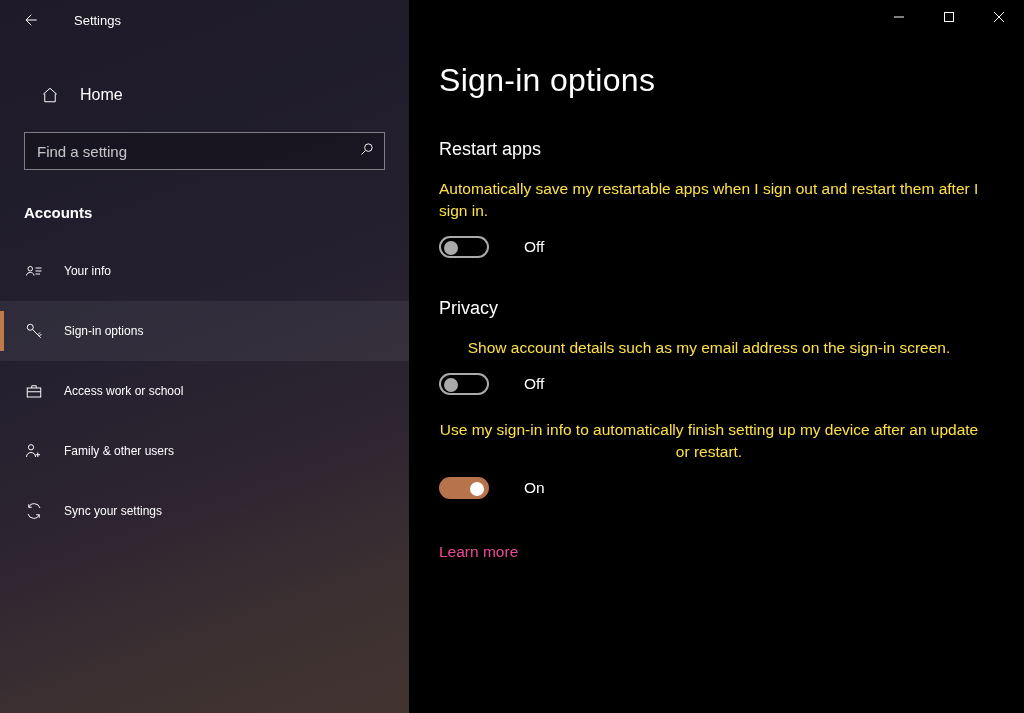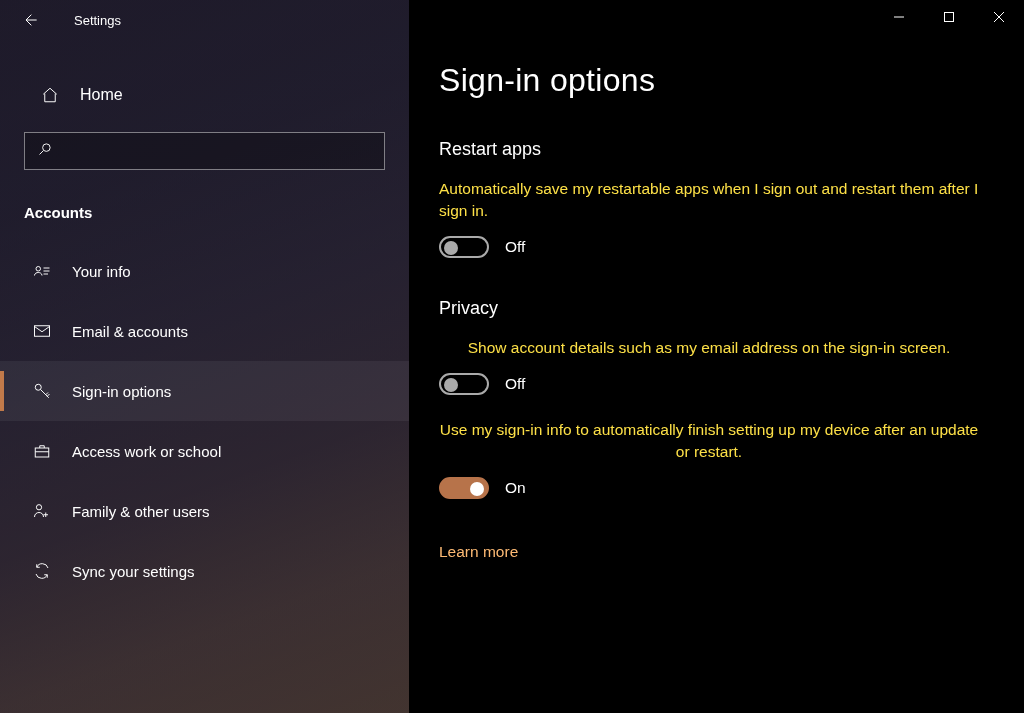--- a/index.html
+++ b/index.html
@@ -73,24 +73,24 @@
     font-size:15px;
     font-weight:600;
     color:#fff;
   }
 
   .nav { margin-top: 20px; }
   .nav-item {
     position:relative;
     display:flex; align-items:center;
     height: 60px;
-    padding-left: 32px;
+    padding-left: 24px;
     cursor:pointer;
     color:#fff;
-    font-size:15px;
+    font-size:12px;
   }
   .nav-item.selected::before {
     content:"";
     position:absolute; left:0; top:10px; bottom:10px;
     width:4px; background:#c17a4a;
   }
   .nav-item.selected { background: rgba(255,255,255,0.06); }
   .nav-item .icon {
     width:20px; margin-right:20px;
     display:flex; align-items:center; justify-content:center;
@@ -149,24 +149,24 @@
     margin-right: 16px;
   }
   .toggle .knob {
     position:absolute; top:3px;
     width:14px; height:14px; border-radius:50%;
   }
   .toggle.off { border:2px solid #aaa; background:transparent; }
   .toggle.off .knob { left:3px; background:#aaa; }
   .toggle.on  { background:#b7734a; border:2px solid #b7734a; }
   .toggle.on .knob  { right:3px; background:#fff; }
-  .toggle-label { font-size:15.5px; }
+  .toggle-label { font-size:15.5px;margin-left:19px; }
 
   .link {
-    color:#fdba74;
+    color:#ec4899;
     font-size:15.5px;
     cursor:pointer;
     margin-top: 20px;
     display:inline-block;
   }
   .setting-block { margin-bottom: 24px; text-align: center; }
 
 </style>
 </head>
 <body>
@@ -187,20 +187,21 @@
     <div class="home-row">
       <span class="icon">
         <svg viewBox="0 0 24 24">
             <path d="M3 11 L12 3 L21 11 M5 10 V21 H19 V10"></path>
           </svg>
       </span>
       <span class="label">Home</span>
     </div>
 
     <div class="search-box">
+      <input type="text" placeholder="Find a setting" style="">
       <span class="search-ico">
         <svg viewBox="0 0 24 24">
             <circle cx="15" cy="9" r="6"></circle>
             <path d="M10 14 L4 20"></path>
           </svg>
       </span>
     </div>
 
     <div class="section-heading">Accounts</div>
 
@@ -209,29 +210,20 @@
       <div class="nav-item">
         <span class="icon">
           <svg viewBox="0 0 24 24">
               <circle cx="7" cy="9" r="3"></circle>
               <path d="M2 18c0-3 3-4 5-4s5 1 5 4 M14 8h8 M14 12h8 M14 16h6"></path>
             </svg>
         </span>
         <span>Your info</span>
       </div>
 
-      <div class="nav-item">
-        <span class="icon">
-          <svg viewBox="0 0 24 24">
-              <rect x="2" y="5" width="20" height="14"></rect>
-              <path d="M2 6 L12 13 L22 6"></path>
-            </svg>
-        </span>
-        <span>Email &amp; accounts</span>
-      </div>
 
       <div class="nav-item selected">
         <span class="icon">
           <svg viewBox="0 0 24 24">
               <circle cx="7" cy="7" r="4"></circle>
               <path d="M10 10 L21 21 M17 17 L20 14 M19 19 L22 16"></path>
             </svg>
         </span>
         <span>Sign-in options</span>
       </div>

